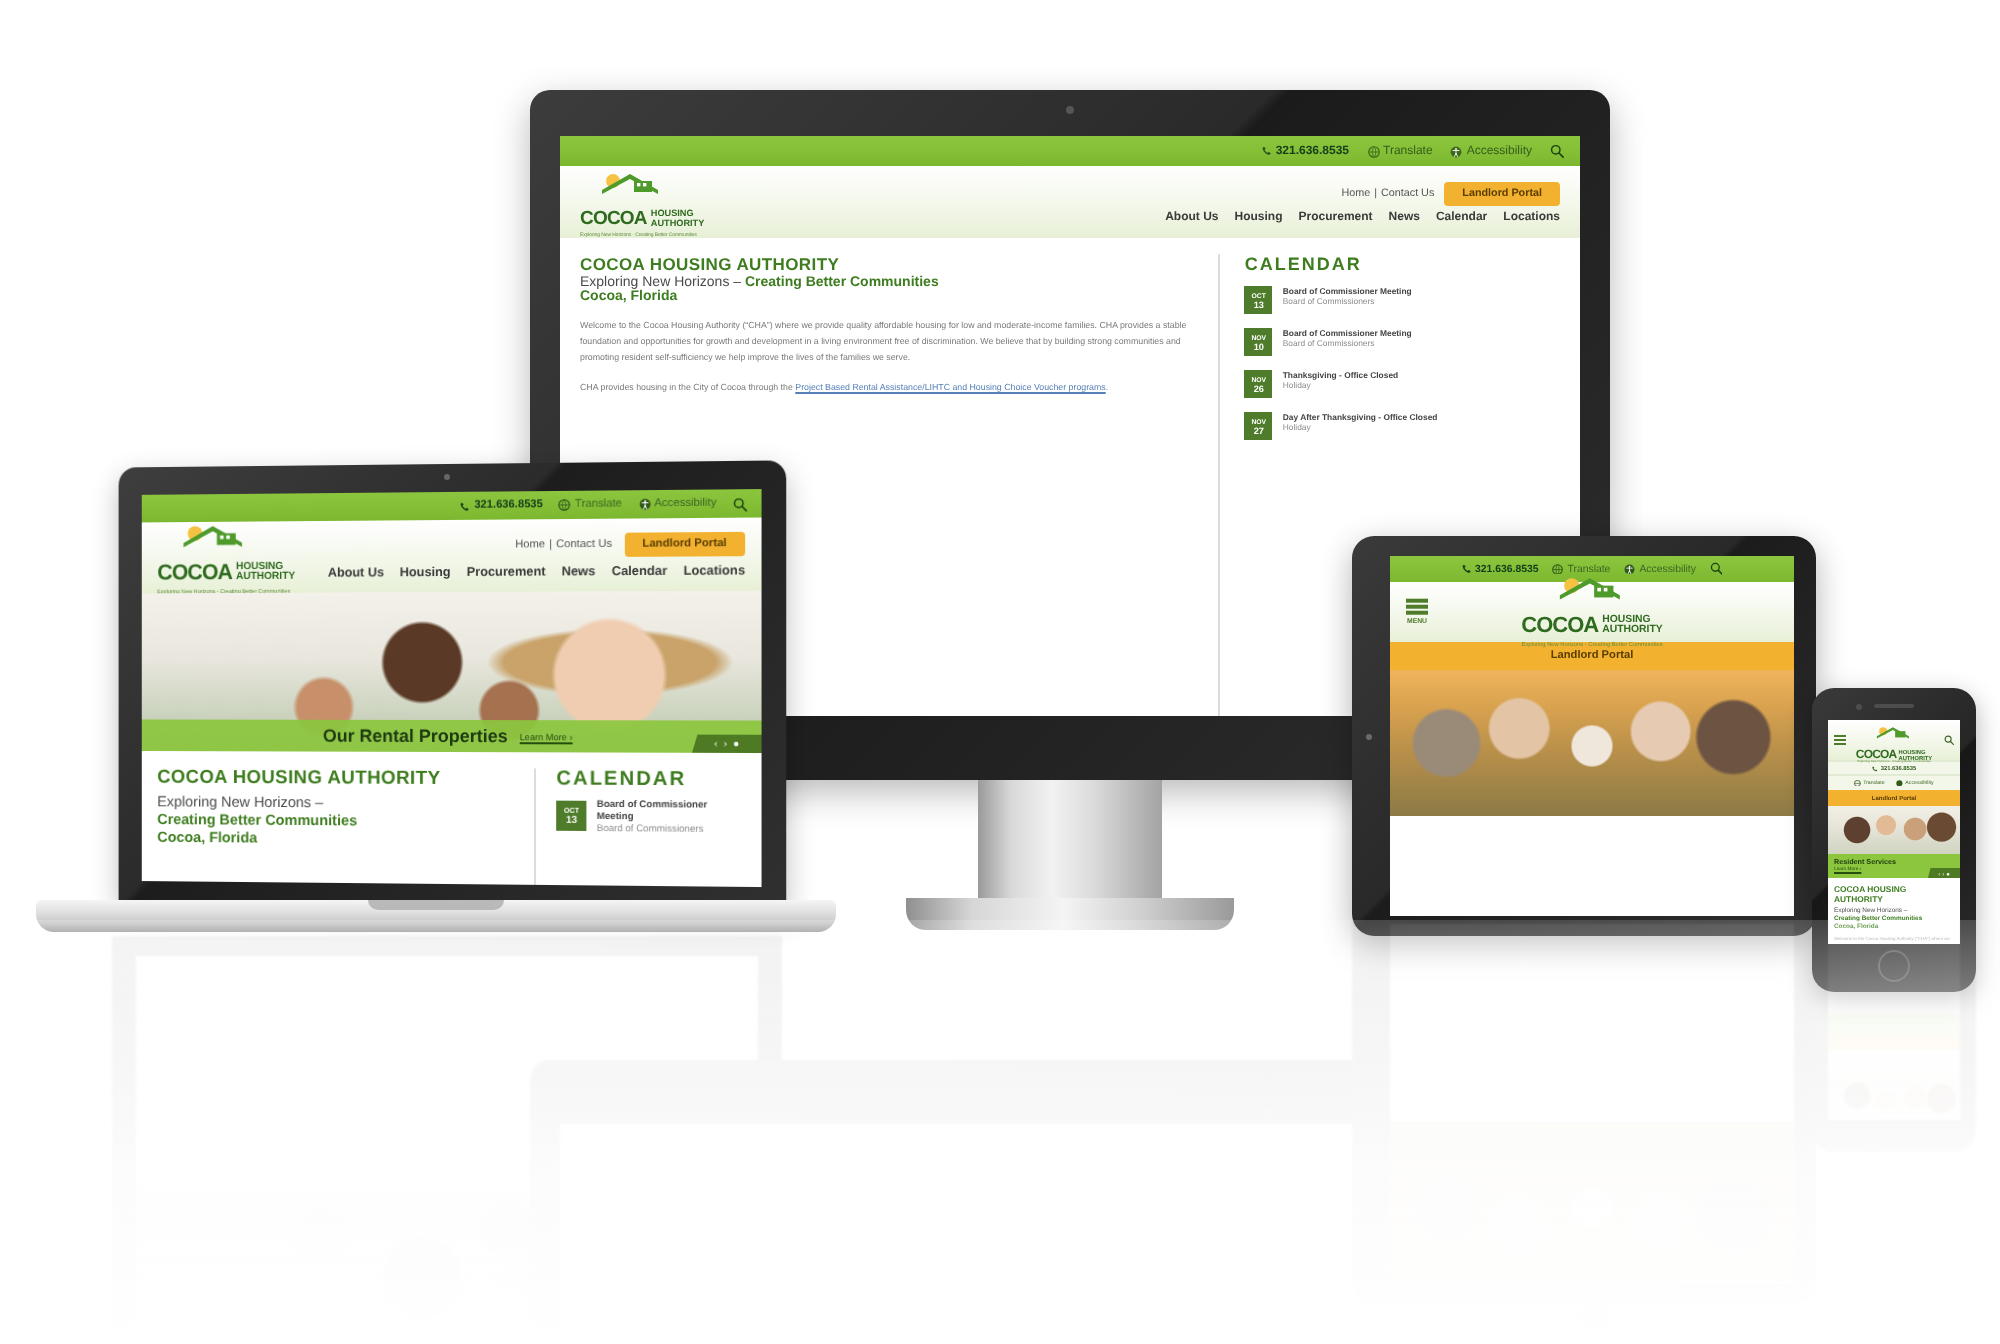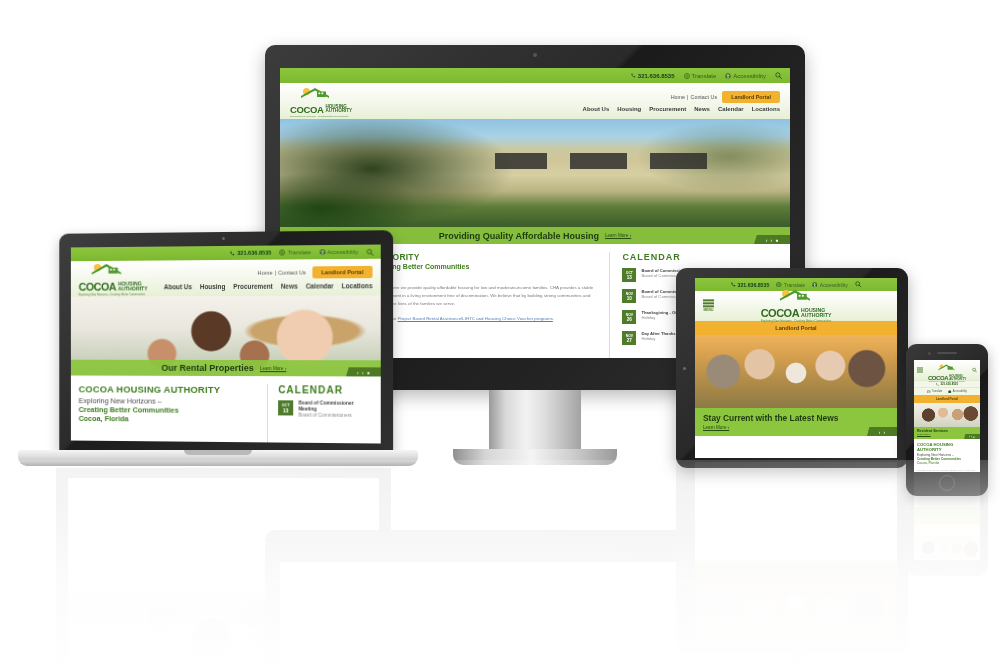--- a/index.html
+++ b/index.html
@@ -261,32 +261,20 @@
                 <span>About Us</span>
                 <span>Housing</span>
                 <span>Procurement</span>
                 <span>News</span>
                 <span>Calendar</span>
                 <span>Locations</span>
               </div>
             </div>
           </div>
 
-          <div class="hero" style="height:125px;">
-            <div class="photo-office"></div>
-            <div class="hero-caption" style="height:17px; font-size:9px; gap:6px;">
-              <span>Providing Quality Affordable Housing</span>
-              <span class="learn" style="font-size:4.6px;">Learn More ›</span>
-            </div>
-            <div class="slidenav" style="width:36px; height:9px; font-size:5px;">
-              <span>‹</span>
-              <span>›</span>
-              <span>●</span>
-            </div>
-          </div>
 
           <div class="content" style="padding:8px 10px 0;">
             <div class="col-main" style="padding-right:12px;">
               <div class="h-title" style="font-size:8.5px;">COCOA HOUSING AUTHORITY</div>
               <div class="h-sub" style="font-size:7px; margin-top:1px;">
                 <span>Exploring New Horizons – </span><b>Creating Better Communities</b>
               </div>
               <div class="h-sub" style="font-size:7px; font-weight:bold; color:#3e7d1f;">
                 <span>Cocoa, Florida</span>
               </div>
@@ -540,28 +528,20 @@
           </div>
 
           <div style="flex:none; height:14px; background:#f2b230; display:flex; align-items:center; justify-content:center;">
             <span style="font-size:5.6px; font-weight:bold; color:#5a3c00;">Landlord Portal</span>
           </div>
 
           <div class="hero" style="height:73px;">
             <div class="photo-seniors"></div>
           </div>
 
-          <div style="flex:none; position:relative; background:#8cc63e; padding:5px 8px 6px;">
-            <div style="font-size:8.4px; font-weight:bold; color:#1d3a10;">Stay Current with the Latest News</div>
-            <div style="font-size:4.6px; color:#254d0c; text-decoration:underline; margin-top:2px;">Learn More ›</div>
-            <div class="slidenav" style="width:30px; height:9px; font-size:5px;">
-              <span>‹</span>
-              <span>›</span>
-            </div>
-          </div>
 
           <div style="flex:1; background:#fff;"></div>
 
         </div>
       </div>
     </div>
   </div>
 
   <div id="phone">
     <div class="ph-body">

